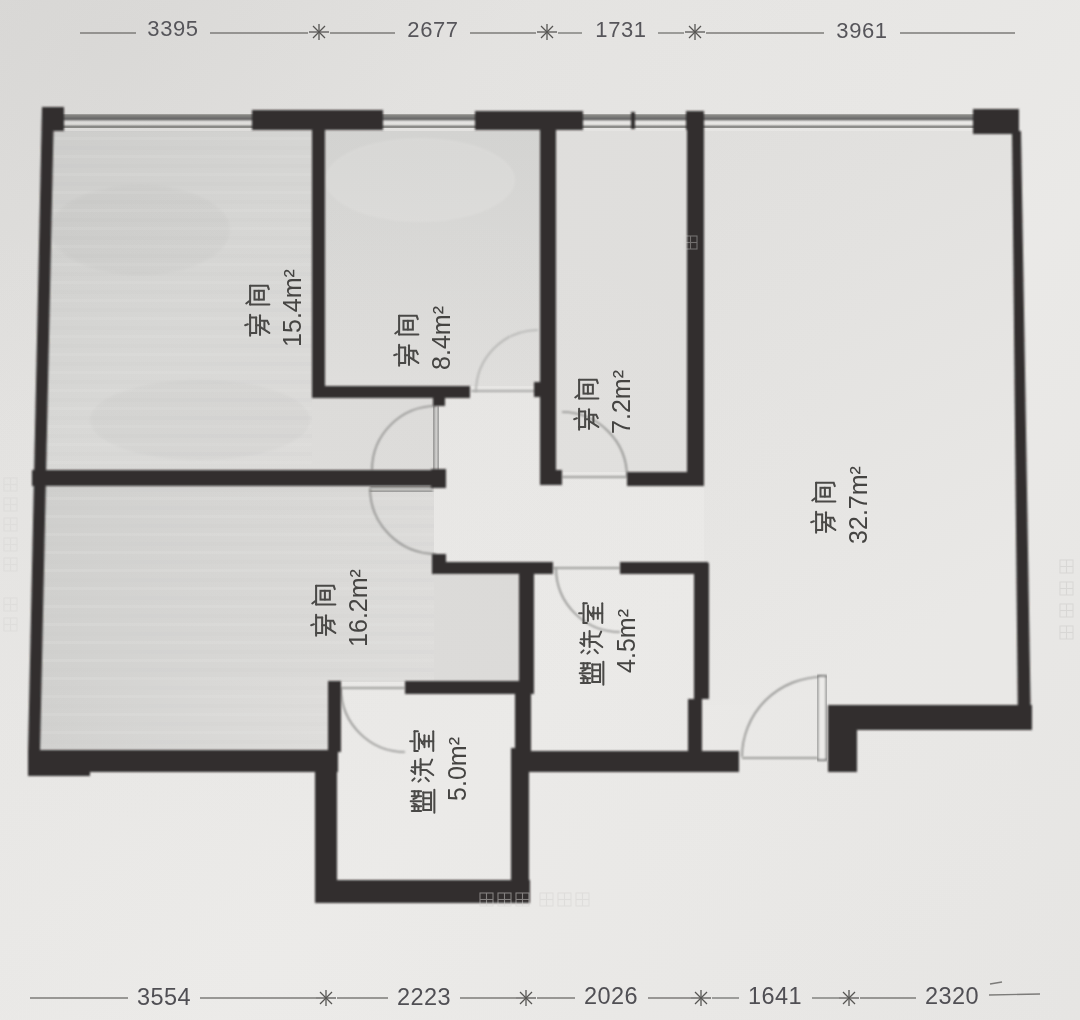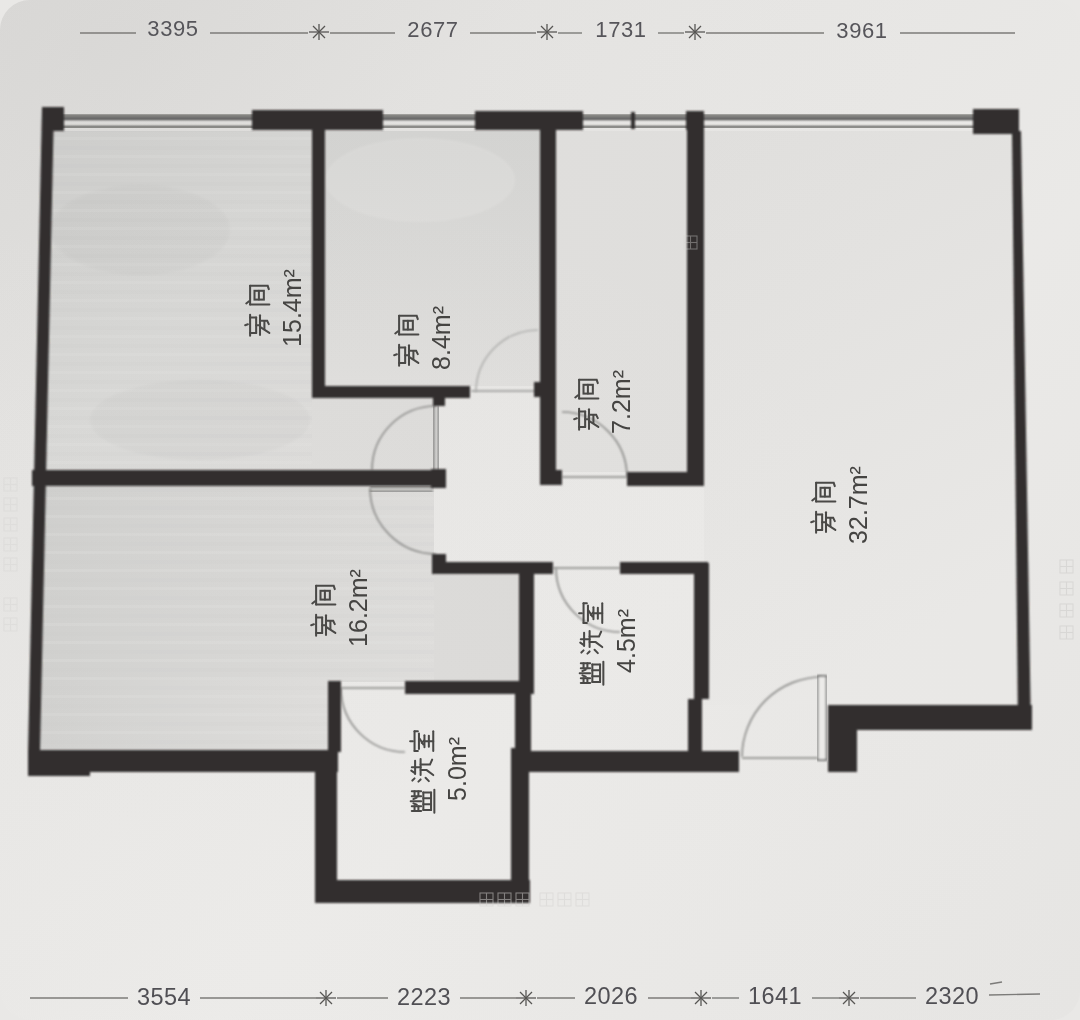--- a/index.html
+++ b/index.html
@@ -1,17 +1,17 @@
 <!DOCTYPE html>
 <html><head>
 <meta charset="utf-8">
 <style>
   html,body{margin:0;padding:0;background:#e9e8e6;}
   #page{position:relative;width:1080px;height:1020px;overflow:hidden;
-        font-family:"Liberation Sans",sans-serif;border-radius:30px;}
+        font-family:"Liberation Sans",sans-serif;}
   svg{position:absolute;left:0;top:0;filter:blur(0.45px);}
   text{font-family:"Liberation Sans",sans-serif;}
 </style>
 </head>
 <body>
 <div id="page">
 <svg width="1080" height="1020" viewBox="0 0 1080 1020">
 <defs>
   <filter id="soft" x="-5%" y="-5%" width="110%" height="110%">
     <feGaussianBlur stdDeviation="0.8"></feGaussianBlur>

